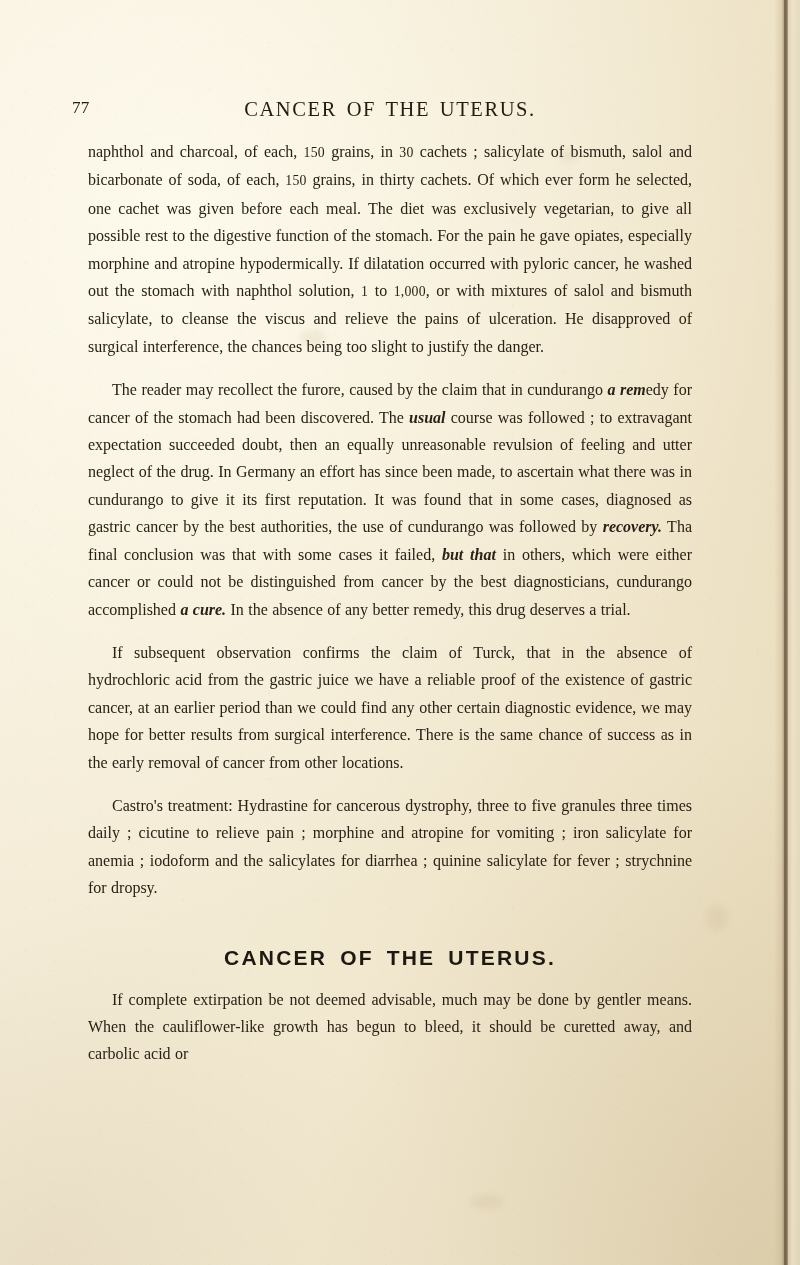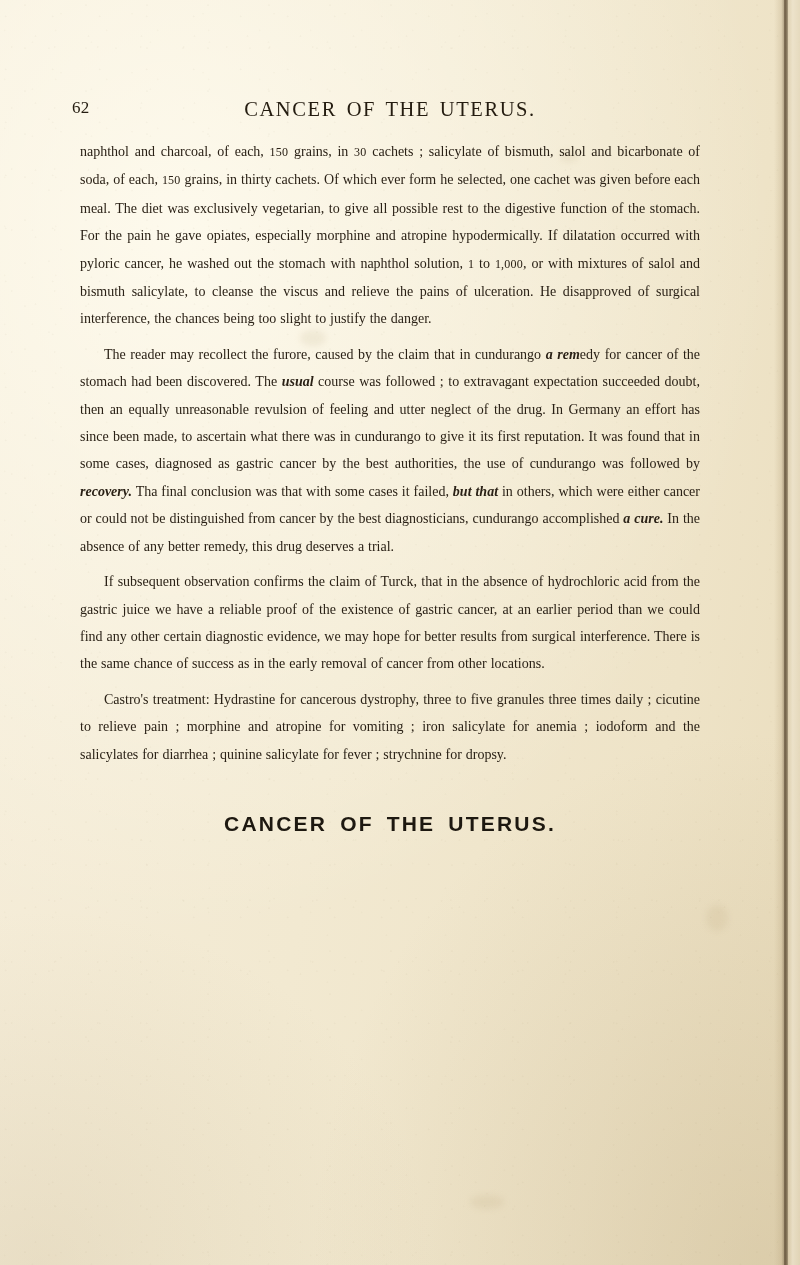--- a/index.html
+++ b/index.html
@@ -103,22 +103,22 @@
   }
   .head-title {
     text-align: center;
     font-size: 20.5px;
     letter-spacing: 1.6px;
     color: #241c10;
     word-spacing: 3px;
   }
 
   p.body {
-    margin: 8px;
-    font-size: 14px;
+    margin: 16px;
+    font-size: 16px;
     line-height: 27.4px;
     color: #2a2116;
     text-align: justify;
     text-align-last: left;
     -webkit-hyphens: none;
     hyphens: none;
     word-spacing: 0.4px;
   }
   p.body.indent {
     text-indent: 24px;
@@ -160,30 +160,31 @@
   <div class="grain"></div>
 
   <div class="blotch" style="left:300px; top:330px; width:26px; height:16px;"></div>
   <div class="blotch" style="left:560px; top:150px; width:18px; height:12px;"></div>
   <div class="blotch" style="left:470px; top:1195px; width:34px; height:14px;"></div>
   <div class="blotch" style="left:706px; top:905px; width:22px; height:26px;"></div>
 
   <div class="content">
 
     <div class="running-head">
-      <div class="folio">62</div>
+      <div class="folio">77</div>
       <div class="head-title">CANCER OF THE UTERUS.</div>
     </div>
 
     <p class="body first">naphthol and charcoal, of each, <span class="osf">150</span> grains, in <span class="osf">30</span> cachets ; salicylate of bismuth, salol and bicarbonate of soda, of each, <span class="osf">150</span> grains, in thirty cachets. Of which ever form he selected, one cachet was given before each meal. The diet was exclusively vegetarian, to give all possible rest to the digestive function of the stomach. For the pain he gave opiates, especially morphine and atropine hypodermically. If dilatation occurred with pyloric cancer, he washed out the stomach with naphthol solution, <span class="osf">1</span> to <span class="osf">1,000</span>, or with mixtures of salol and bismuth salicylate, to cleanse the viscus and relieve the pains of ulceration. He disapproved of surgical interference, the chances being too slight to justify the danger.</p>
     <p class="body indent">The reader may recollect the furore, caused by the claim that in cundurango <span class="ink">a rem</span>edy for cancer of the stomach had been discovered. The <span class="ink">usual</span> course was followed ; to extravagant expectation succeeded doubt, then an equally unreasonable revulsion of feeling and utter neglect of the drug. In Germany an effort has since been made, to ascertain what there was in cundurango to give it its first reputation. It was found that in some cases, diagnosed as gastric cancer by the best authorities, the use of cundurango was followed by <span class="ink">recovery.</span> Tha final conclusion was that with some cases it failed, <span class="ink">but that</span> in others, which were either cancer or could not be distinguished from cancer by the best diagnosticians, cundurango accomplished <span class="ink">a cure.</span> In the absence of any better remedy, this drug deserves a trial.</p>
     <p class="body indent">If subsequent observation confirms the claim of Turck, that in the absence of hydrochloric acid from the gastric juice we have a reliable proof of the existence of gastric cancer, at an earlier period than we could find any other certain diagnostic evidence, we may hope for better results from surgical interference. There is the same chance of success as in the early removal of cancer from other locations.</p>
     <p class="body indent">Castro's treatment: Hydrastine for cancerous dystrophy, three to five granules three times daily ; cicutine to relieve pain ; morphine and atropine for vomiting ; iron salicylate for anemia ; iodoform and the salicylates for diarrhea ; quinine salicylate for fever ; strychnine for dropsy.</p>
 
     <h2 class="section-heading">CANCER OF THE UTERUS.</h2>
 
+    <p class="body indent after-heading">If complete extirpation be not deemed advisable, much may be done by gentler means. When the cauliflower-like growth has begun to bleed, it should be curetted away, and carbolic acid or</p>
 
   </div>
 
   <div class="gutter"></div>
   <div class="gutter-line"></div>
 
 </div>
 
 </body></html>

